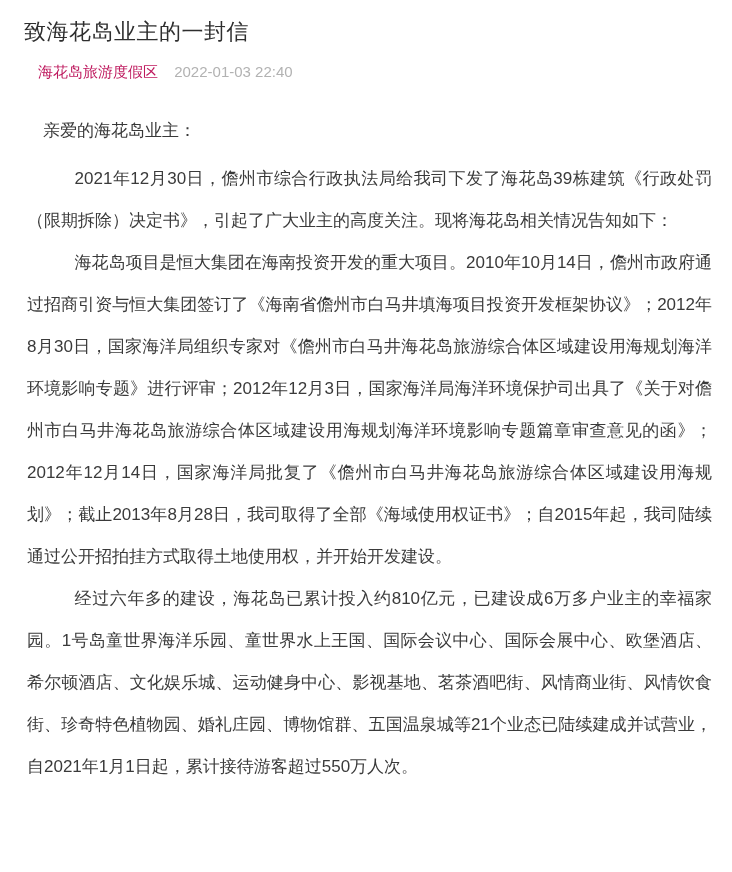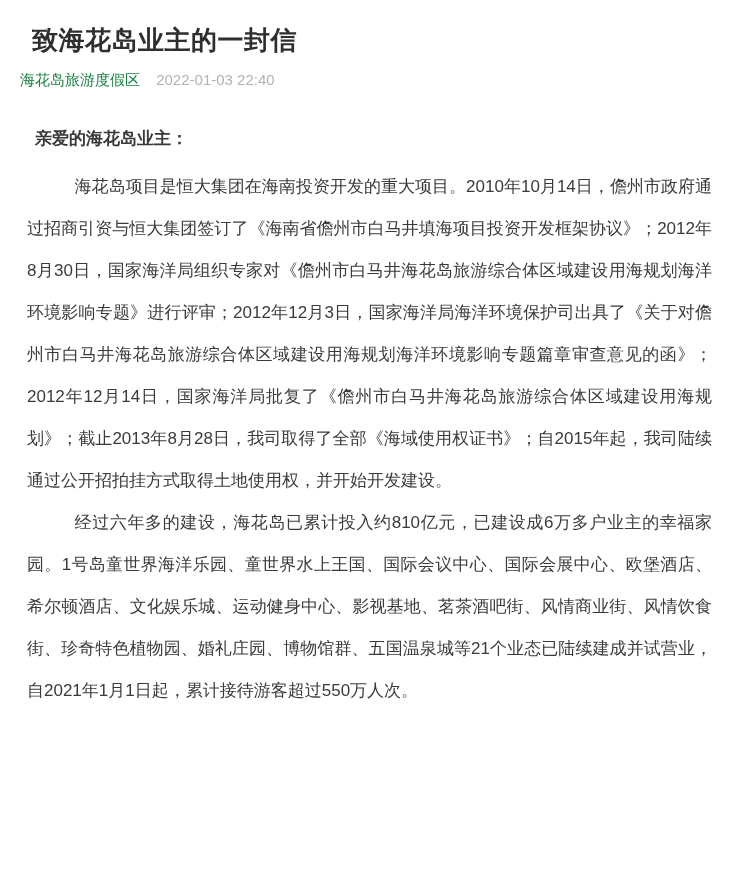--- a/index.html
+++ b/index.html
@@ -11,70 +11,72 @@
     position: relative;
     width: 732px;
     min-height: 872px;
     box-sizing: border-box;
     padding: 13px 20px 20px 20px;
     background: #ffffff;
     font-family: "Liberation Sans", sans-serif;
     overflow: hidden;
   }
   .title {
-    margin: 12px;
-    font-size: 26px;
+    margin: 4px;
+    font-size: 22px;
     line-height: 30px;
-    font-weight: 700;
+    font-weight: 400;
     color: #2e2e2e;
     letter-spacing: 0.5px;
   }
   .meta {
     margin-top: 14px;
     font-size: 15px;
     line-height: 21px;
     white-space: nowrap;
   }
   .author {
-    color: #15803d;
+    color: #be185d;
     margin-right: 12px;
     cursor: pointer;
+    margin-left: 18px;
   }
   .time {
     color: #b2b2b2;
     margin-top: 40px;
   }
   .letter {
     margin-top: 28px;
     padding-left: 7px;
     font-size: 17px;
     line-height: 42px;
     color: #3a3a3a;
     text-align: justify;
   }
   .salutation {
-    margin: 0 0 6px 8px;
-    font-weight: 700;
+    margin: 0 0 6px 16px;
+    font-weight: 400;
     color: #383838;
   }
   .para {
     margin: 0;
     text-indent: 2.8em;
   }
 </style>
 </head>
 <body>
 
 <div class="page">
   <h1 class="title">致海花岛业主的一封信</h1>
 
   <div class="meta">
     <span class="author">海花岛旅游度假区</span>
     <span class="time">2022-01-03 22:40</span>
   </div>
 
   <div class="letter">
     <p class="salutation">亲爱的海花岛业主：</p>
+    <p class="para">2021年12月30日，儋州市综合行政执法局给我司下发了海花岛39栋建筑《行政处罚（限期拆除）决定书》，引起了广大业主的高度关注。现将海花岛相关情况告知如下：</p>
     <p class="para">海花岛项目是恒大集团在海南投资开发的重大项目。2010年10月14日，儋州市政府通过招商引资与恒大集团签订了《海南省儋州市白马井填海项目投资开发框架协议》；2012年8月30日，国家海洋局组织专家对《儋州市白马井海花岛旅游综合体区域建设用海规划海洋环境影响专题》进行评审；2012年12月3日，国家海洋局海洋环境保护司出具了《关于对儋州市白马井海花岛旅游综合体区域建设用海规划海洋环境影响专题篇章审查意见的函》；2012年12月14日，国家海洋局批复了《儋州市白马井海花岛旅游综合体区域建设用海规划》；截止2013年8月28日，我司取得了全部《海域使用权证书》；自2015年起，我司陆续通过公开招拍挂方式取得土地使用权，并开始开发建设。</p>
     <p class="para">经过六年多的建设，海花岛已累计投入约810亿元，已建设成6万多户业主的幸福家园。1号岛童世界海洋乐园、童世界水上王国、国际会议中心、国际会展中心、欧堡酒店、希尔顿酒店、文化娱乐城、运动健身中心、影视基地、茗茶酒吧街、风情商业街、风情饮食街、珍奇特色植物园、婚礼庄园、博物馆群、五国温泉城等21个业态已陆续建成并试营业，自2021年1月1日起，累计接待游客超过550万人次。</p>
 
   </div>
 </div>
 
 </body></html>

